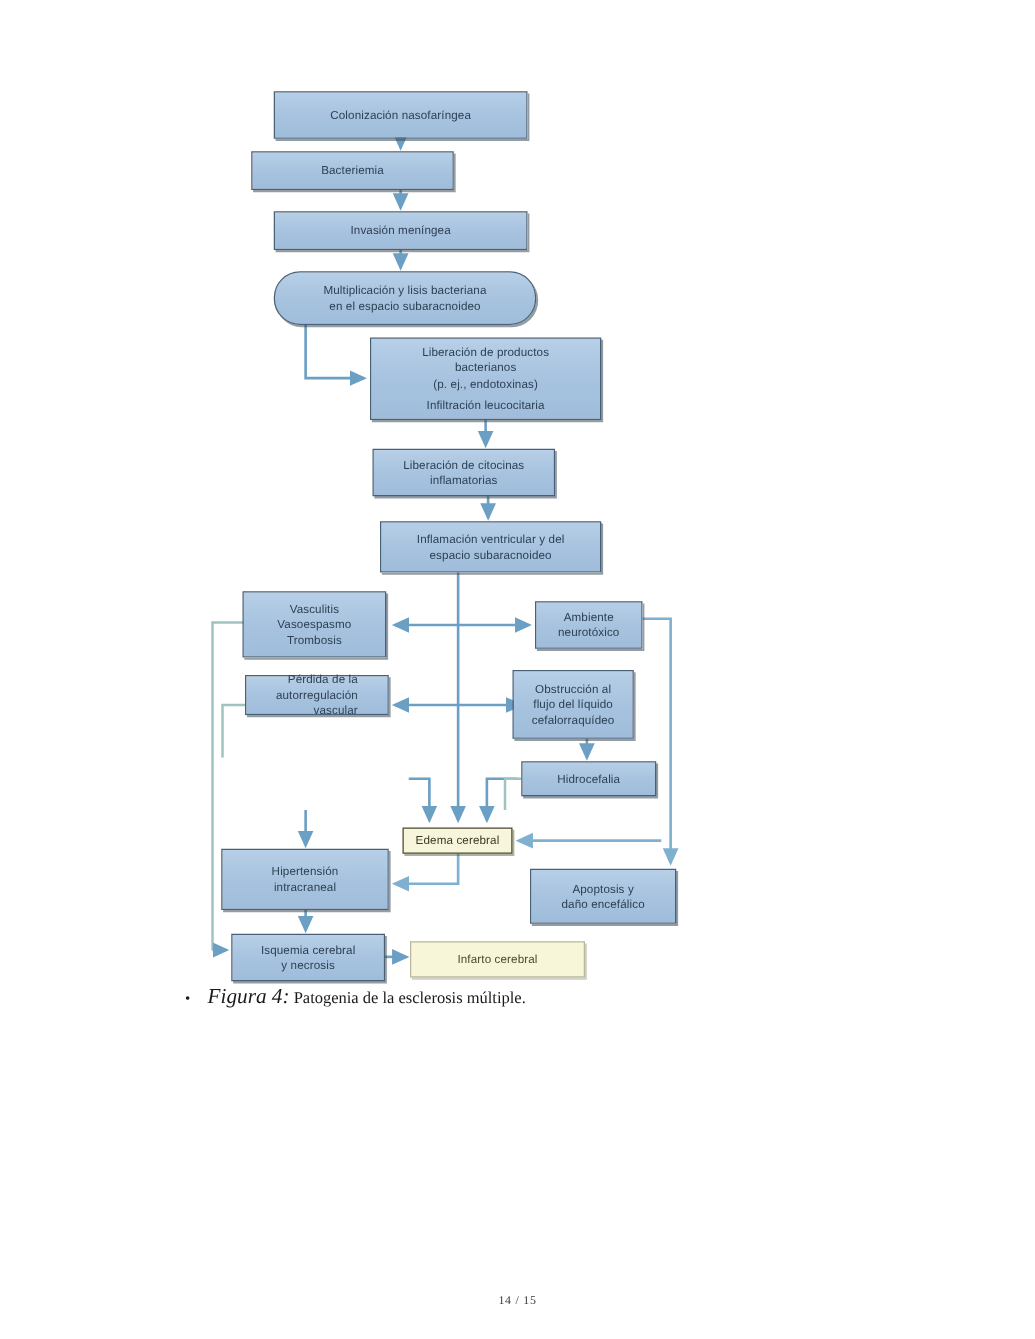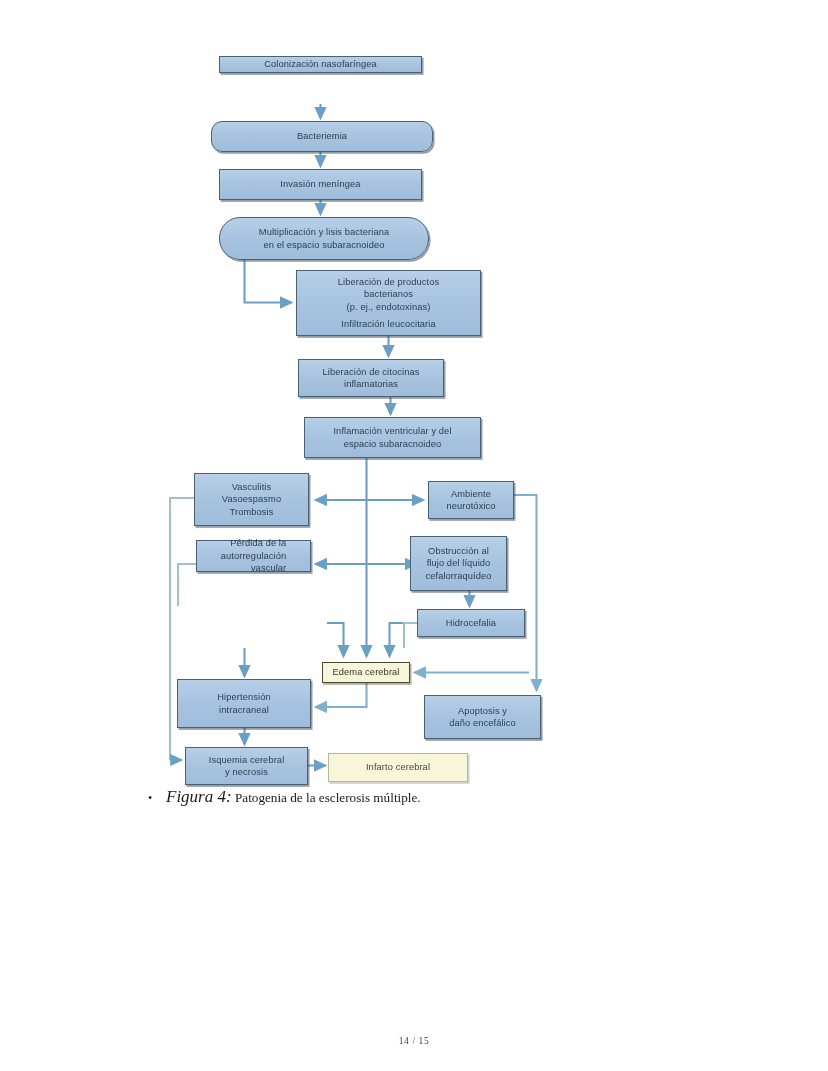--- a/index.html
+++ b/index.html
@@ -178,25 +178,25 @@
         <path d="M196,498 L170,498 L170,760"></path>
         <path d="M196,564 L178,564 L178,606"></path>
         <path d="M170,760 L181,760" stroke="#6c9fc4" marker-end="url(#ah)"></path>
       </g>
 
       <g fill="none" stroke="#9fc3c0" stroke-width="2">
         <path d="M417,623 L404,623 L404,648"></path>
       </g>
     </svg>
 
-    <div class="node blue" style="left:219px;top:56px;width:203px;height:17px;">
+    <div class="node blue" style="left:219px;top:73px;width:203px;height:38px;">
       <span class="l">Colonización nasofaríngea</span>
     </div>
 
-    <div class="node blue" style="left:211px;top:121px;width:222px;height:31px;border-radius:11px;">
+    <div class="node blue" style="left:201px;top:121px;width:162px;height:31px;">
       <span class="l">Bacteriemia</span>
     </div>
 
     <div class="node blue" style="left:219px;top:169px;width:203px;height:31px;">
       <span class="l">Invasión meníngea</span>
     </div>
 
     <div class="node blue" style="left:219px;top:217px;width:210px;height:43px;border-radius:21px;">
       <div>
         <span class="l">Multiplicación y lisis bacteriana</span>

